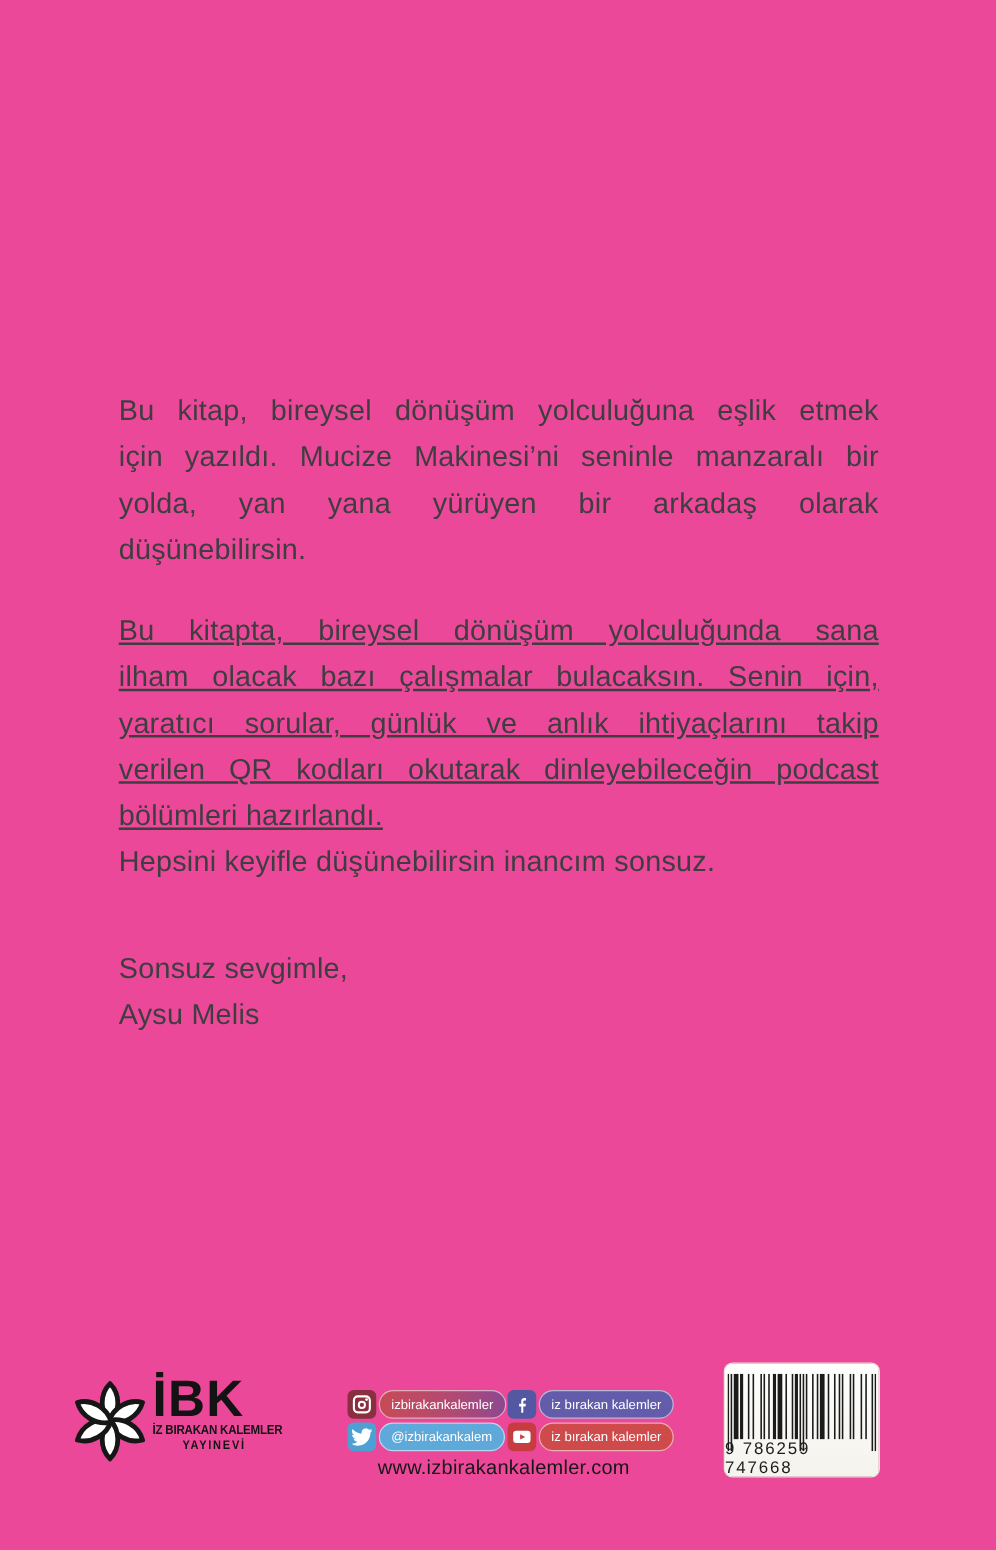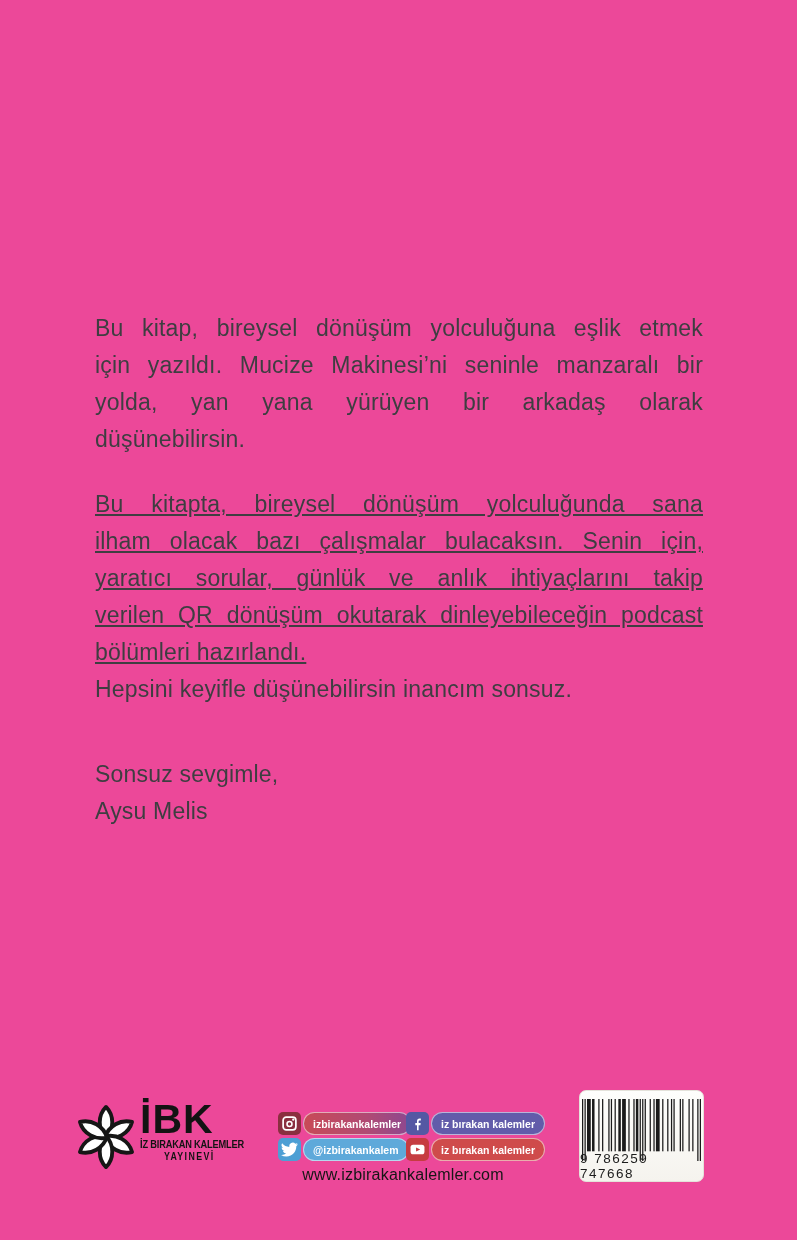--- a/index.html
+++ b/index.html
@@ -21,40 +21,40 @@
     letter-spacing:.2px;
   }
   .para{margin:0;}
   .para.p1{margin-bottom:28px;}
   .para.p2{text-decoration:underline;}
   .para.p3{margin-bottom:48px;}
   .line{display:block;text-align:justify;text-align-last:justify;}
   .line.last{text-align:left;text-align-last:left;}
 
   
-  .publisher{position:absolute;left:74px;top:1100px;display:flex;align-items:flex-start;}
+  .publisher{position:absolute;left:56px;top:1100px;display:flex;align-items:flex-start;}
   .flower{width:64px;height:70px;margin-top:2px;}
   .pub-text{margin-left:2px;color:#131313;}
   .pub-abbr{font-size:41px;font-weight:700;line-height:38px;letter-spacing:1px;}
   .pub-lines{transform:scaleX(.88);transform-origin:left top;width:112px;}
   .pub-name{font-size:10.5px;font-weight:700;white-space:nowrap;letter-spacing:-.2px;}
   .pub-type{font-size:10px;font-weight:700;letter-spacing:1.6px;text-align:center;margin-top:1px;}
 
   .social{position:absolute;left:278px;top:1112px;width:250px;}
   .badge-grid{display:grid;grid-template-columns:128px auto;grid-row-gap:3px;}
   .badge{display:flex;align-items:center;height:23px;}
   .sicon{width:23px;height:23px;border-radius:5px;flex:0 0 23px;
          display:flex;align-items:center;justify-content:center;}
   .sicon svg{width:17px;height:17px;display:block;}
   .pill{
     margin-left:2px;height:23px;border-radius:12px;
     border:1px solid rgba(255,255,255,.55);
     box-sizing:border-box;
     display:flex;align-items:center;justify-content:center;
-    padding:0 9px;color:#fff;font-size:10.5px;font-weight:700;white-space:nowrap;
+    padding:0 9px;color:#fff;font-size:10.5px;font-weight:400;white-space:nowrap;
   }
   .ig-icon{background:#8a2f3f;}
   .ig-pill{background:linear-gradient(90deg,#c84a57 0%,#b04a74 60%,#8d4890 100%);}
   .fb-icon{background:#5458a3;}
   .fb-pill{background:#625caa;}
   .tw-icon{background:#4d9fd4;}
   .tw-pill{background:#5ea9da;}
   .yt-icon{background:#c63c41;}
   .yt-pill{background:#cf4b4b;}
   .website{margin-top:5px;text-align:center;font-size:16px;font-weight:400;color:#161616;letter-spacing:.2px;}
@@ -81,21 +81,21 @@
     <p class="para p1">
       <span class="line">Bu kitap, bireysel dönüşüm yolculuğuna eşlik etmek</span>
       <span class="line">için yazıldı. Mucize Makinesi’ni seninle manzaralı bir</span>
       <span class="line">yolda, yan yana yürüyen bir arkadaş olarak</span>
       <span class="line last">düşünebilirsin.</span>
     </p>
     <p class="para p2">
       <span class="line">Bu kitapta, bireysel dönüşüm yolculuğunda sana</span>
       <span class="line">ilham olacak bazı çalışmalar bulacaksın. Senin için,</span>
       <span class="line">yaratıcı sorular, günlük ve anlık ihtiyaçlarını takip</span>
-      <span class="line">verilen QR dönüşüm okutarak dinleyebileceğin podcast</span>
+      <span class="line">verilen QR kodları okutarak dinleyebileceğin podcast</span>
       <span class="line last">bölümleri hazırlandı.</span>
     </p>
     <p class="para p3">
       <span class="line last">Hepsini keyifle düşünebilirsin inancım sonsuz.</span>
     </p>
     <p class="para p4">
       <span class="line last">Sonsuz sevgimle,</span>
       <span class="line last">Aysu Melis</span>
     </p>
   </main>

